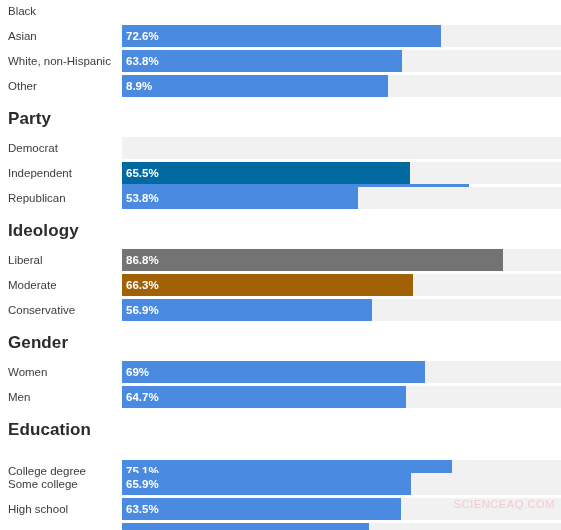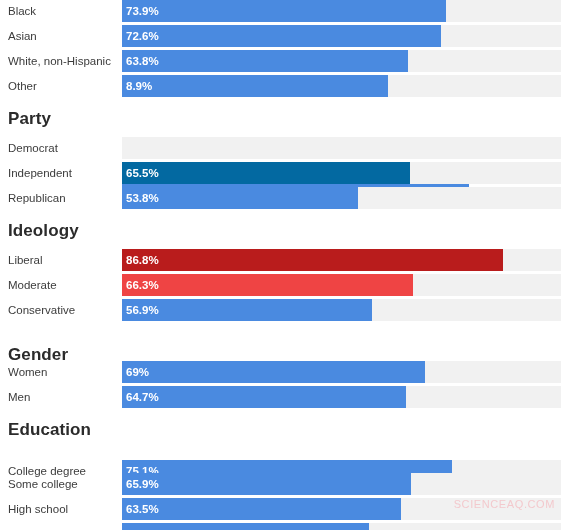--- a/index.html
+++ b/index.html
@@ -85,38 +85,33 @@
     pointer-events: none;
   }
 </style>
 </head>
 <body>
 
 <div id="chart-root">
   <div id="chart-body">
       <div class="bar-row" style="top: 0px;">
         <div class="row-label">Black</div>
-        <div class="bar-track">
-          <div class="bar-fill" style="width: 324px; background: rgb(74, 138, 224);">
-            <div class="bar-value">73.9%</div>
-          </div>
-        </div>
       </div>
       <div class="bar-row" style="top: 25px;">
         <div class="row-label">Asian</div>
         <div class="bar-track">
           <div class="bar-fill" style="width: 319px; background: rgb(74, 138, 224);">
             <div class="bar-value">72.6%</div>
           </div>
         </div>
       </div>
       <div class="bar-row" style="top: 50px;">
         <div class="row-label">White, non-Hispanic</div>
         <div class="bar-track">
-          <div class="bar-fill" style="width: 280px; background: rgb(74, 138, 224); padding-left: 6px;">
+          <div class="bar-fill" style="width: 280px; background: rgb(74, 138, 224);">
             <div class="bar-value">63.8%</div>
           </div>
         </div>
       </div>
       <div class="bar-row" style="top: 75px;">
         <div class="row-label">Other</div>
         <div class="bar-track">
           <div class="bar-fill" style="width: 266px; background: rgb(74, 138, 224);">
             <div class="bar-value">8.9%</div>
           </div>
@@ -144,42 +139,42 @@
         <div class="bar-track">
           <div class="bar-fill" style="width: 236px; background: rgb(74, 138, 224); text-decoration: underline;">
             <div class="bar-value">53.8%</div>
           </div>
         </div>
       </div>
       <div class="section-header" style="top: 224px;">Ideology</div>
       <div class="bar-row" style="top: 249px;">
         <div class="row-label">Liberal</div>
         <div class="bar-track">
-          <div class="bar-fill" style="width: 381px; background: #b91c1c; text-align: right;">
+          <div class="bar-fill" style="width: 381px; background: #737373; text-align: right;">
             <div class="bar-value">86.8%</div>
           </div>
         </div>
       </div>
       <div class="bar-row" style="top: 274px;">
         <div class="row-label">Moderate</div>
         <div class="bar-track">
-          <div class="bar-fill" style="width: 291px; background: #ef4444;">
+          <div class="bar-fill" style="width: 291px; background: #a16207;">
             <div class="bar-value">66.3%</div>
           </div>
         </div>
       </div>
       <div class="bar-row" style="top: 299px;">
         <div class="row-label">Conservative</div>
         <div class="bar-track">
           <div class="bar-fill" style="width: 250px; background: rgb(74, 138, 224);">
             <div class="bar-value">56.9%</div>
           </div>
         </div>
       </div>
-      <div class="section-header" style="top: 336px; margin-top: 12px;">Gender</div>
+      <div class="section-header" style="top: 336px;">Gender</div>
       <div class="bar-row" style="top: 361px;">
         <div class="row-label">Women</div>
         <div class="bar-track">
           <div class="bar-fill" style="width: 303px; background: rgb(74, 138, 224);">
             <div class="bar-value">69%</div>
           </div>
         </div>
       </div>
       <div class="bar-row" style="top: 386px;">
         <div class="row-label">Men</div>

